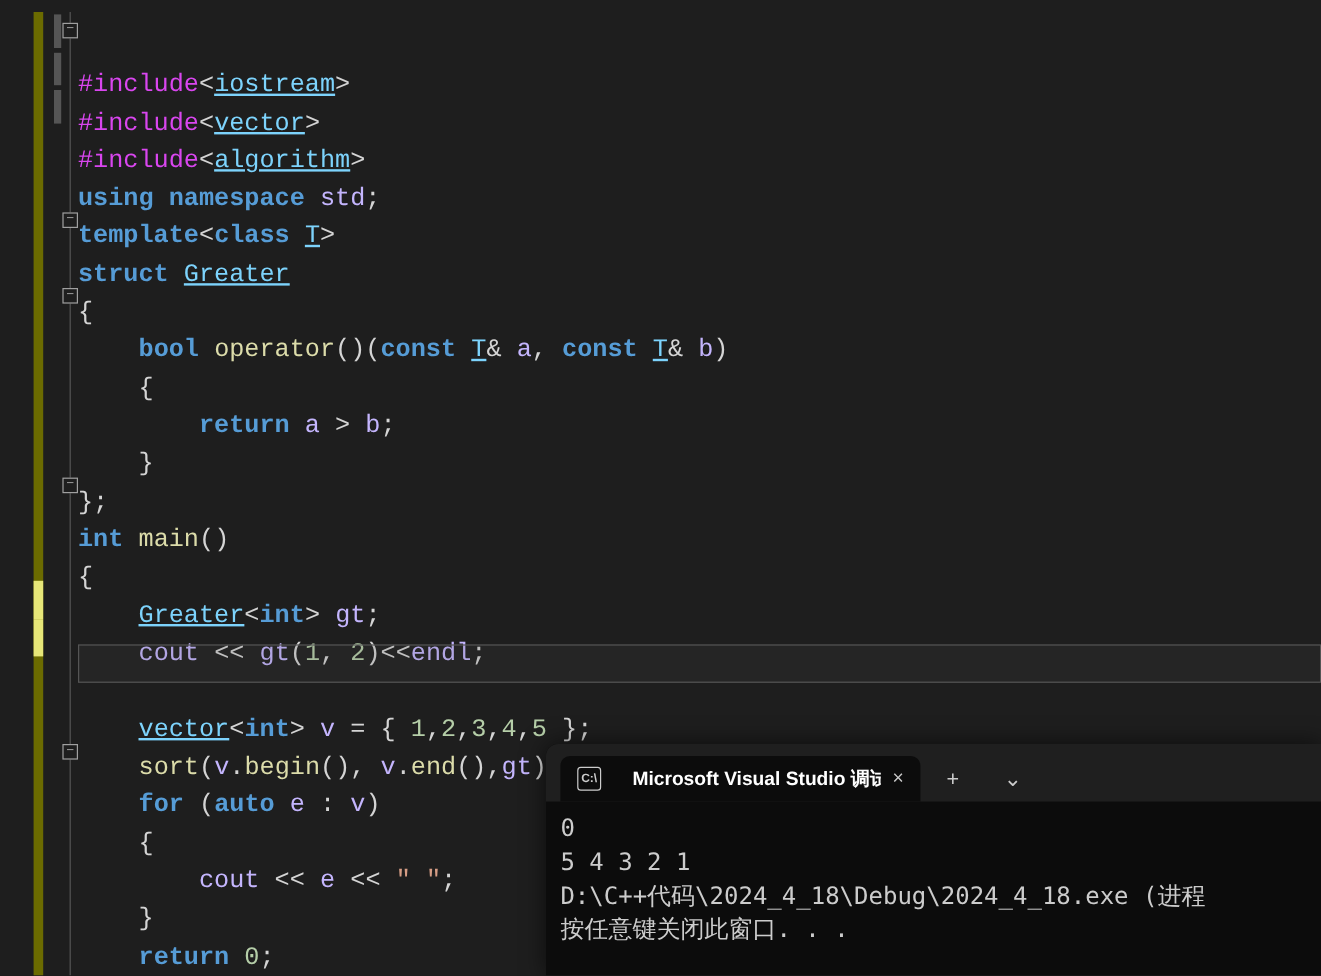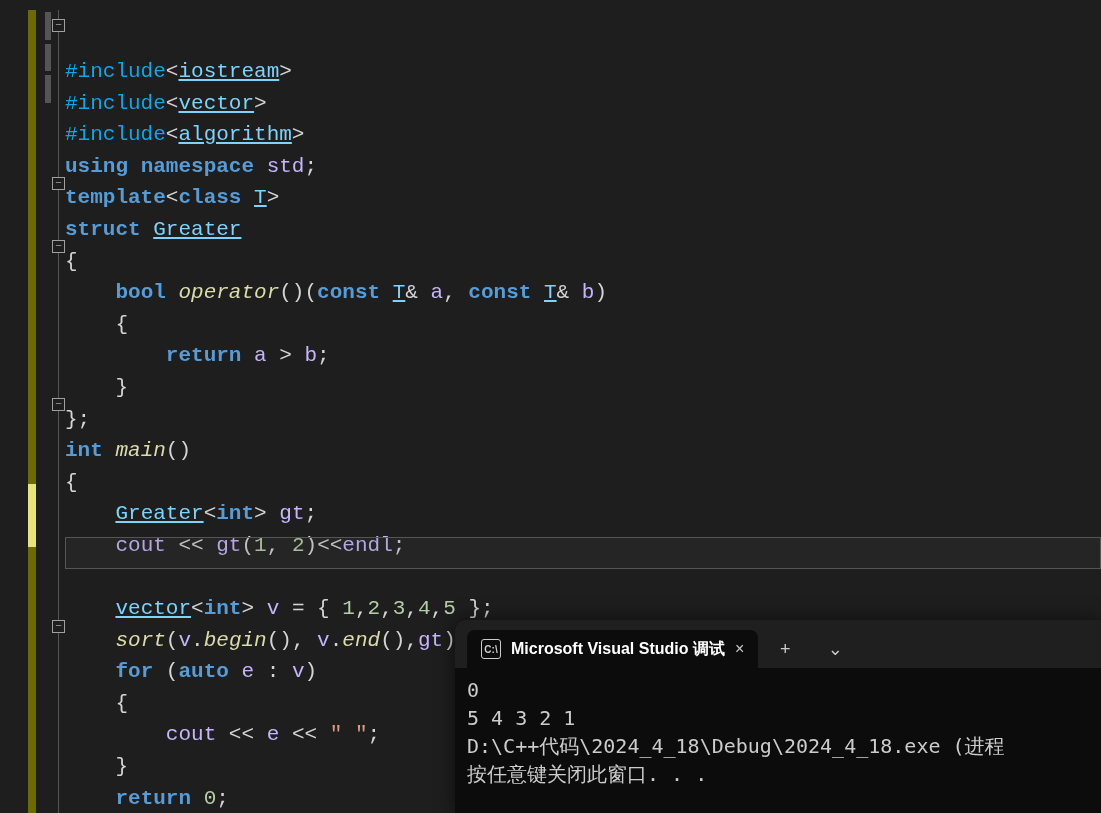--- a/index.html
+++ b/index.html
@@ -79,24 +79,24 @@
   }
   .mod-indicator {
     position: absolute;
     right: 14px;
     width: 6px;
     top: 2px; bottom: 2px;
     background: #555;
   }
 
   
-  .pp   { color: #0ea5e9; } 
+  .pp   { color: #d946ef; } 
   .kw   { color: #569cd6; font-weight: bold; } 
   .type { color: #7dd3fc; text-decoration: underline; } 
-  .func { color: #dcdcaa; font-style: italic; } 
+  .func { color: #dcdcaa; } 
   .str  { color: #d69d85; } 
   .num  { color: #b5cea8; } 
   .ident{ color: #c4b5fd; }
   .punct{ color: #d4d4d4; }
   .angle{ color: #d4d4d4; }
 
   .current-line-hl {
     position: absolute;
     left: 0; right: 0;
     height: 32px;
@@ -134,21 +134,21 @@
     height: 38px;
     padding: 0 14px;
     border-radius: 8px 8px 0 0;
     margin-top: 10px;
     color: #fff;
     font-size: 16px;
     font-family: "Segoe UI", sans-serif;
     font-weight: 600;
     max-width: 300px;
   }
-  .term-tab-title { white-space: nowrap; overflow: hidden; text-overflow: clip; flex:1; }
+  .term-tab-title { white-space: nowrap; overflow: hidden; text-overflow: clip; flex:1;margin-left:16px; }
   .term-icon {
     width: 20px; height: 20px;
     border: 1.5px solid #ccc;
     border-radius: 3px;
     display:flex;align-items:center;justify-content:center;
     font-size:10px;color:#ccc;
   }
   .term-btn {
     width: 46px; height: 38px;
     display: flex; align-items: center; justify-content: center;

